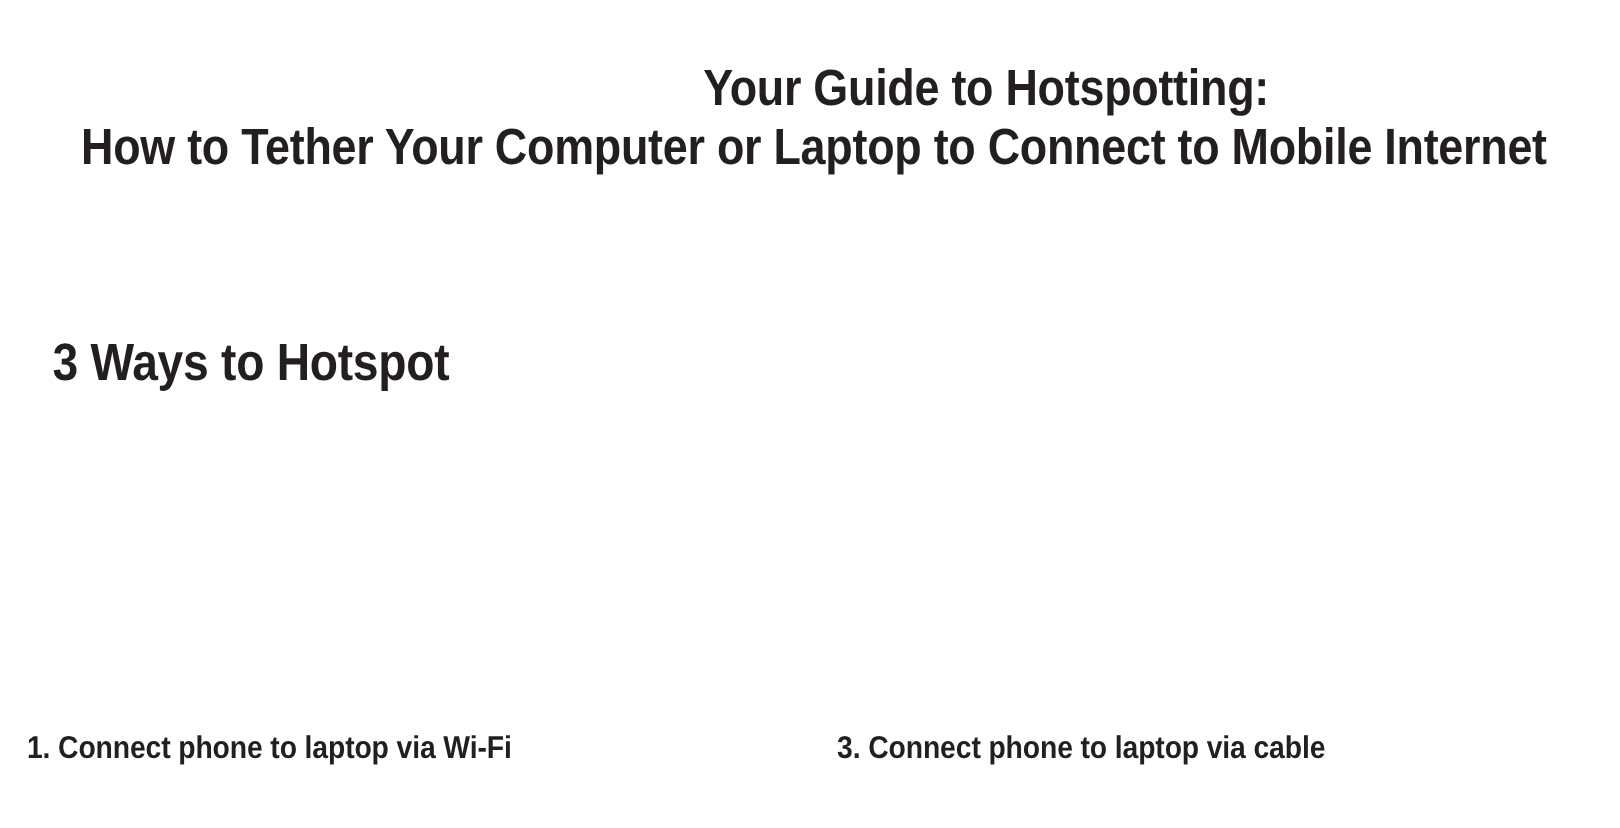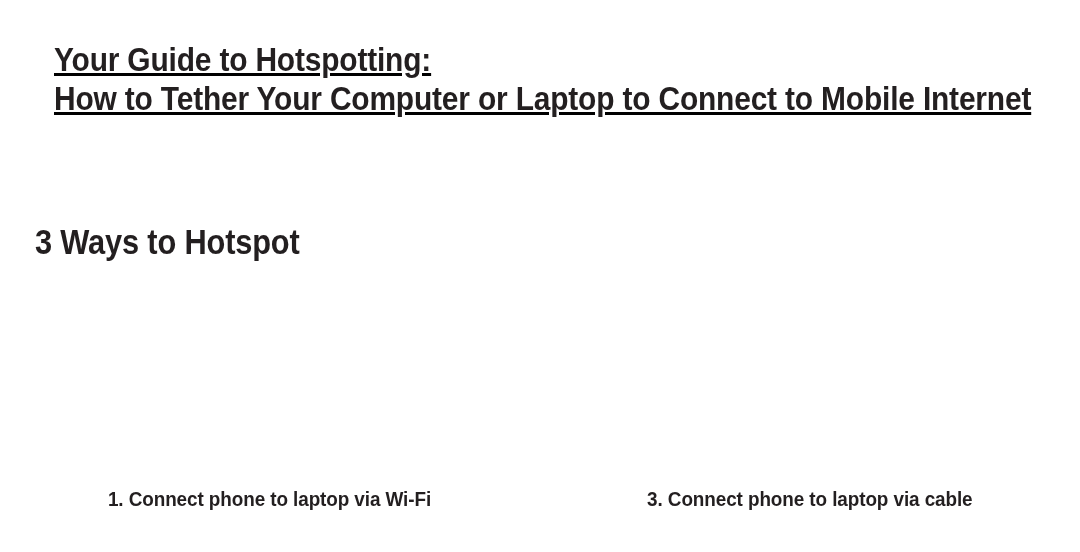--- a/index.html
+++ b/index.html
@@ -21,22 +21,21 @@
     overflow: hidden;
     margin: 0 auto;
   }
 
   
   .title-block {
     position: absolute;
     left: 0;
     top: 40px;
     width: 900px;
-    text-align: left;
-    text-decoration: underline;
+    text-align: right;
   }
   .title-line {
     display: block;
     color: #231f20;
     font-family: "Liberation Sans", sans-serif;
     font-weight: 700;
     font-size: 34px;
     line-height: 39px;
     letter-spacing: -0.2px;
     transform: scaleX(0.88);
@@ -87,21 +86,21 @@
     left: 0;
     top: 487px;
     width: 1080px;
     height: 30px;
     display: flex;
   }
   .caption-cell {
     flex: 1 1 0;
     display: flex;
     align-items: flex-start;
-    justify-content: center;
+    justify-content: flex-start;
   }
   .caption-cell span {
     display: inline-block;
     color: #231f20;
     font-family: "Liberation Sans", sans-serif;
     font-weight: 700;
     font-size: 21px;
     line-height: 24px;
     letter-spacing: -0.1px;
     transform: scaleX(0.9);

